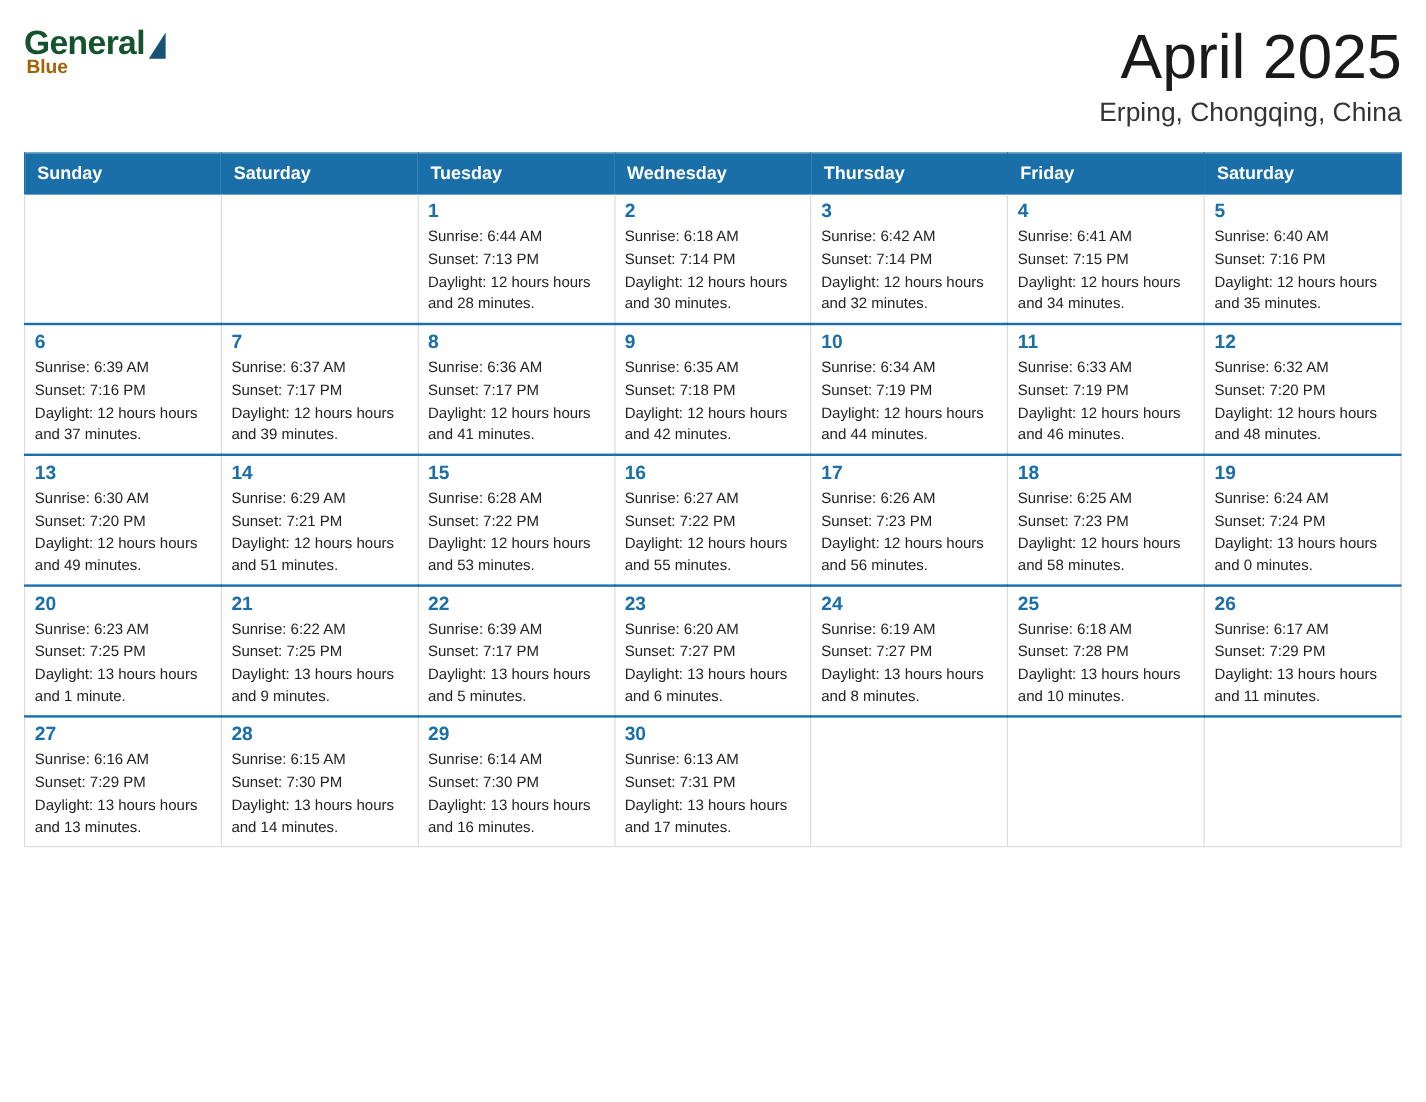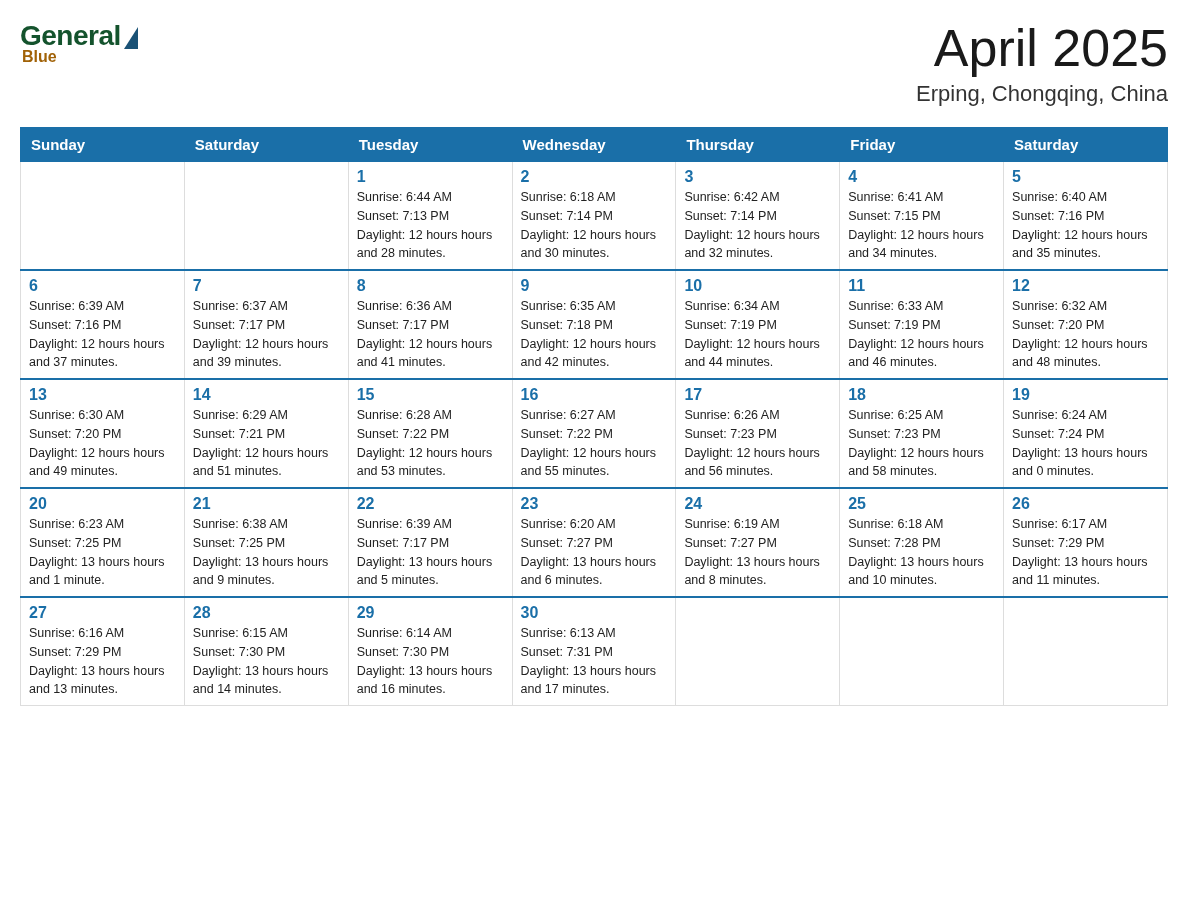--- a/index.html
+++ b/index.html
@@ -321,21 +321,21 @@
           <div class="day-info">
             <div>Sunrise: 6:23 AM</div>
             <div>Sunset: 7:25 PM</div>
             <div>Daylight: 13 hours hours</div>
             <div>and 1 minute.</div>
           </div>
         </td>
         <td>
           <span class="day-number">21</span>
           <div class="day-info">
-            <div>Sunrise: 6:38 AM</div>
+            <div>Sunrise: 6:22 AM</div>
             <div>Sunset: 7:25 PM</div>
             <div>Daylight: 13 hours hours</div>
             <div>and 9 minutes.</div>
           </div>
         </td>
         <td>
           <span class="day-number">22</span>
           <div class="day-info">
             <div>Sunrise: 6:39 AM</div>
             <div>Sunset: 7:17 PM</div>

